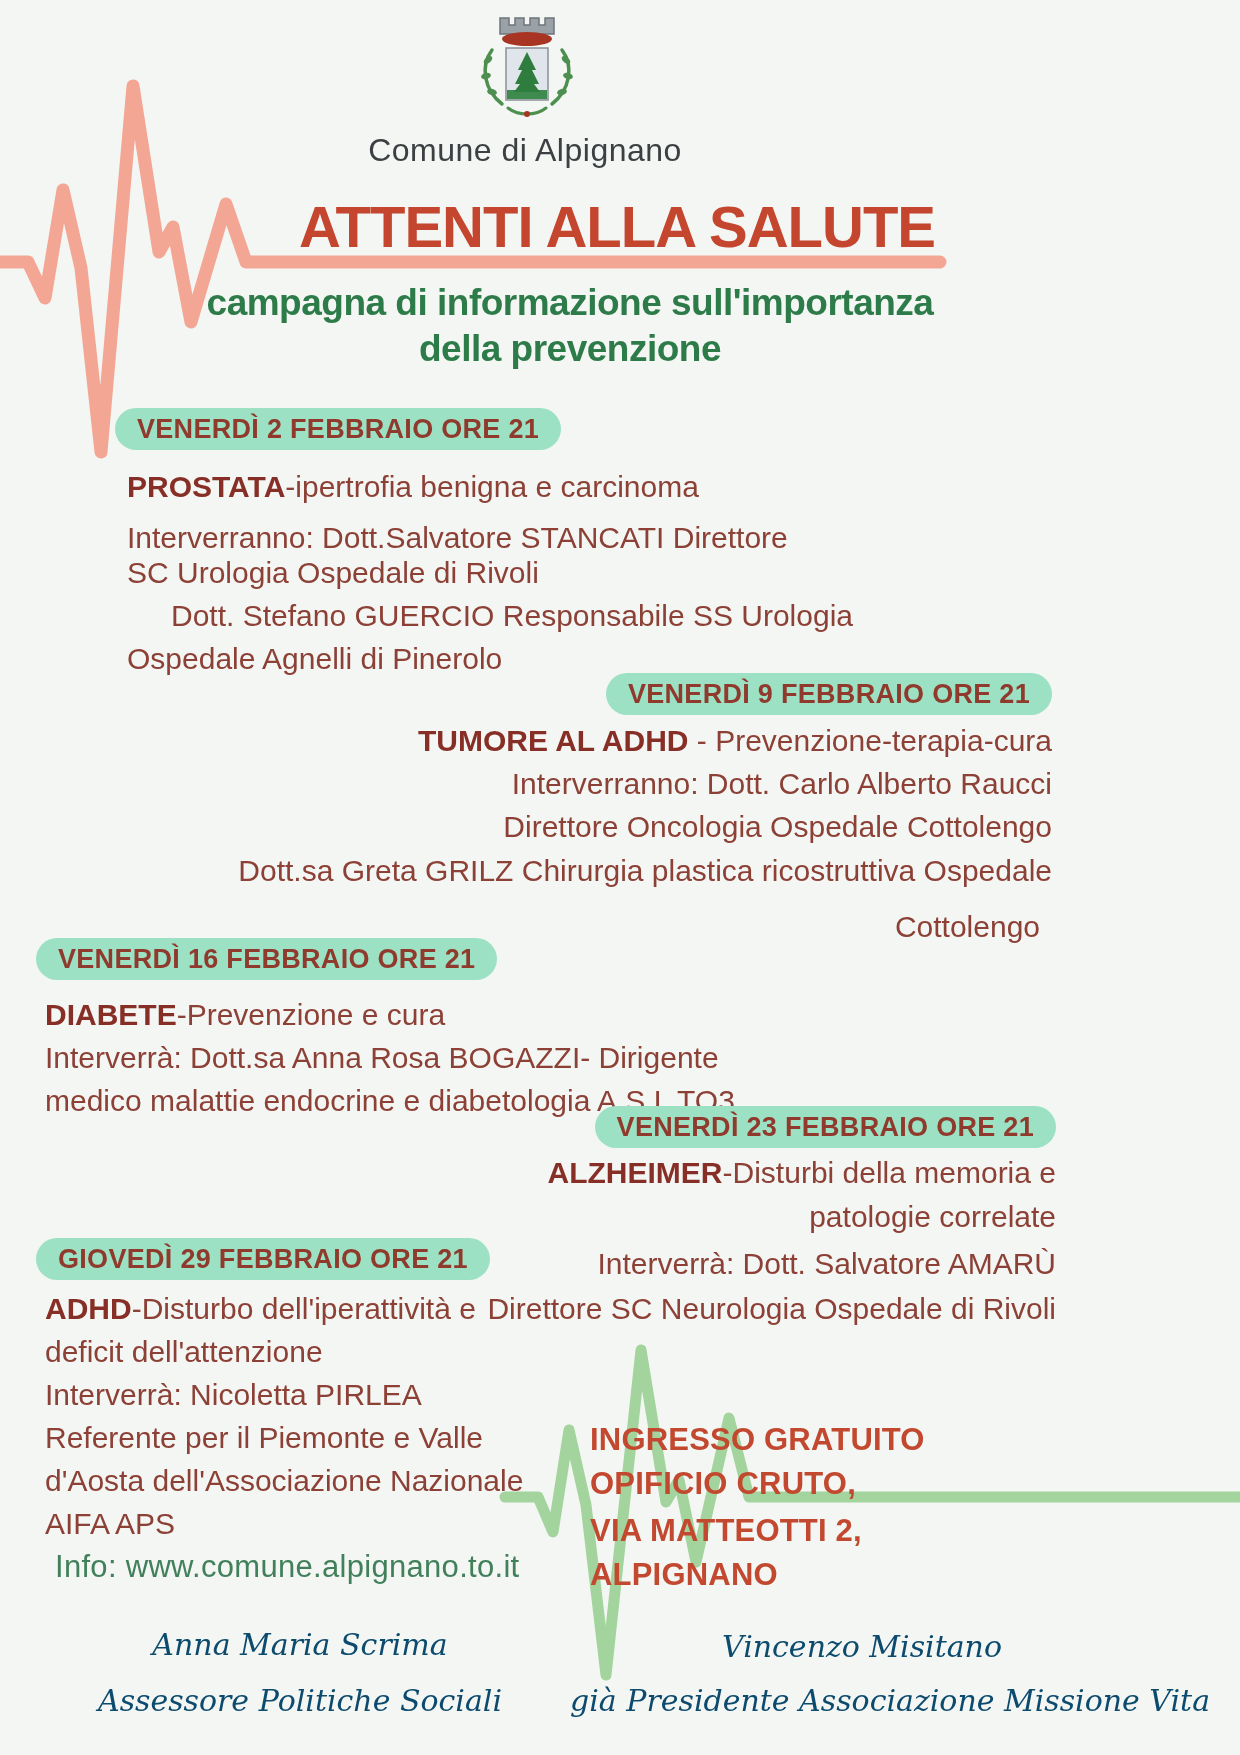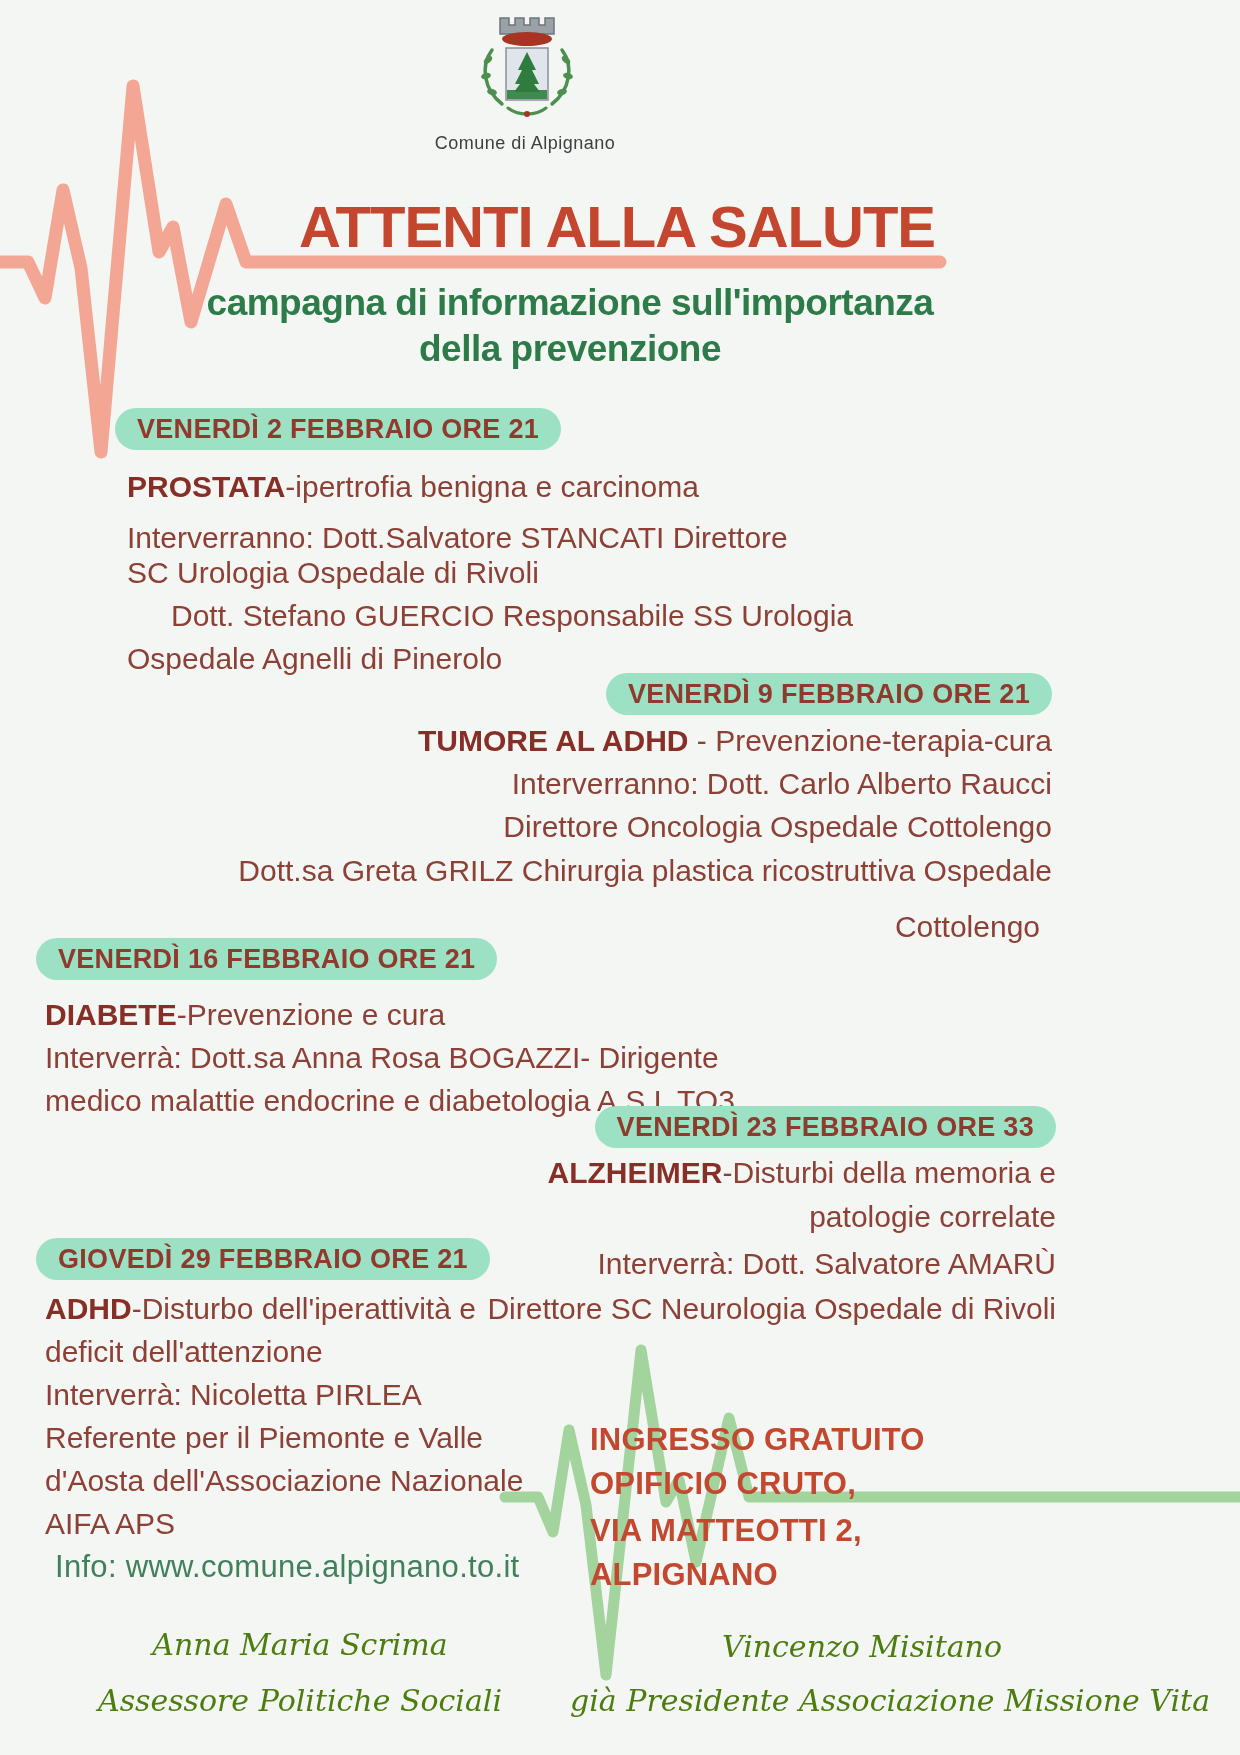--- a/index.html
+++ b/index.html
@@ -7,21 +7,21 @@
     width:1240px;height:1755px;
     background:#f3f6f3;
     position:relative;
     overflow:hidden;
     font-family:"Liberation Sans", sans-serif;
   }
   .abs{position:absolute;line-height:1;white-space:nowrap;}
   
   .municipality{
     left:0;width:1050px;top:134px;text-align:center;
-    font-size:18px;color:#3c4043;letter-spacing:0.5px;
+    font-size:32px;color:#3c4043;letter-spacing:0.5px;
   }
   .title{
     left:0;width:1170px;top:198px;text-align:center;
     font-size:58px;font-weight:bold;color:#c4462e;letter-spacing:-1px;padding-left:32px;
   }
   .subtitle{
     left:0;width:1140px;text-align:center;
     font-size:37px;font-weight:bold;color:#2e7b4a;letter-spacing:-0.5px;
   }
   
@@ -43,21 +43,21 @@
   .info-line{
     left:55px;top:1551px;font-size:31px;color:#41805a;letter-spacing:0.3px;
   }
   .venue-line{
     left:590px;width:570px;text-align:left;
     font-size:31px;font-weight:bold;color:#c2492f;letter-spacing:0.2px;margin-top:12px;
   }
   .sig{
     text-align:center;
     font-family:"DejaVu Serif", serif;font-style:italic;
-    font-size:30px;color:#4d7c0f;
+    font-size:30px;color:#0c4a6e;
   }
 </style>
 </head>
 <body>
 
 <svg id="ecg" width="1240" height="1755" viewBox="0 0 1240 1755">
   <path d="M -14 262 H 28 L 45 298 L 63 190 L 81 268 L 101 452 L 133 86 L 159 252 L 173 227 L 191 322 L 226 204 L 246 262 H 940" fill="none" stroke="#f4a695" stroke-width="13" stroke-linecap="round" stroke-linejoin="round"></path>
   <path d="M 505 1497 H 538 L 553 1532 L 569 1430 L 586 1505 L 606 1675 L 641 1350 L 666 1502 L 679 1480 L 696 1562 L 729 1418 L 749 1497 H 1285" fill="none" stroke="#a3d49e" stroke-width="11" stroke-linecap="round" stroke-linejoin="round"></path>
 </svg>
 
@@ -110,21 +110,21 @@
   <div class="ev-line r" style="right:188px;top:856px;">Dott.sa Greta GRILZ Chirurgia plastica ricostruttiva Ospedale</div>
   <div class="ev-line r" style="right:200px;top:912px;">Cottolengo</div>
 
   <div class="pill" style="left:36px;top:938px;">VENERDÌ 16 FEBBRAIO ORE 21</div>
   <div class="ev-line" style="left:45px;top:1000px;">
     <span class="lead">DIABETE</span><span>-Prevenzione e cura</span>
   </div>
   <div class="ev-line" style="left:45px;top:1043px;">Interverrà: Dott.sa Anna Rosa BOGAZZI- Dirigente</div>
   <div class="ev-line" style="left:45px;top:1086px;">medico malattie endocrine e diabetologia A.S.L TO3</div>
 
-  <div class="pill" style="right:184px;top:1106px;">VENERDÌ 23 FEBBRAIO ORE 33</div>
+  <div class="pill" style="right:184px;top:1106px;">VENERDÌ 23 FEBBRAIO ORE 21</div>
   <div class="ev-line r" style="right:184px;top:1158px;">
     <span class="lead">ALZHEIMER</span><span>-Disturbi della memoria e</span>
   </div>
   <div class="ev-line r" style="right:184px;top:1202px;">patologie correlate</div>
   <div class="ev-line r" style="right:184px;top:1249px;">Interverrà: Dott. Salvatore AMARÙ</div>
   <div class="ev-line r" style="right:184px;top:1294px;">Direttore SC Neurologia Ospedale di Rivoli</div>
 
   <div class="pill" style="left:36px;top:1238px;">GIOVEDÌ 29 FEBBRAIO ORE 21</div>
   <div class="ev-line" style="left:45px;top:1294px;">
     <span class="lead">ADHD</span><span>-Disturbo dell'iperattività e</span>

